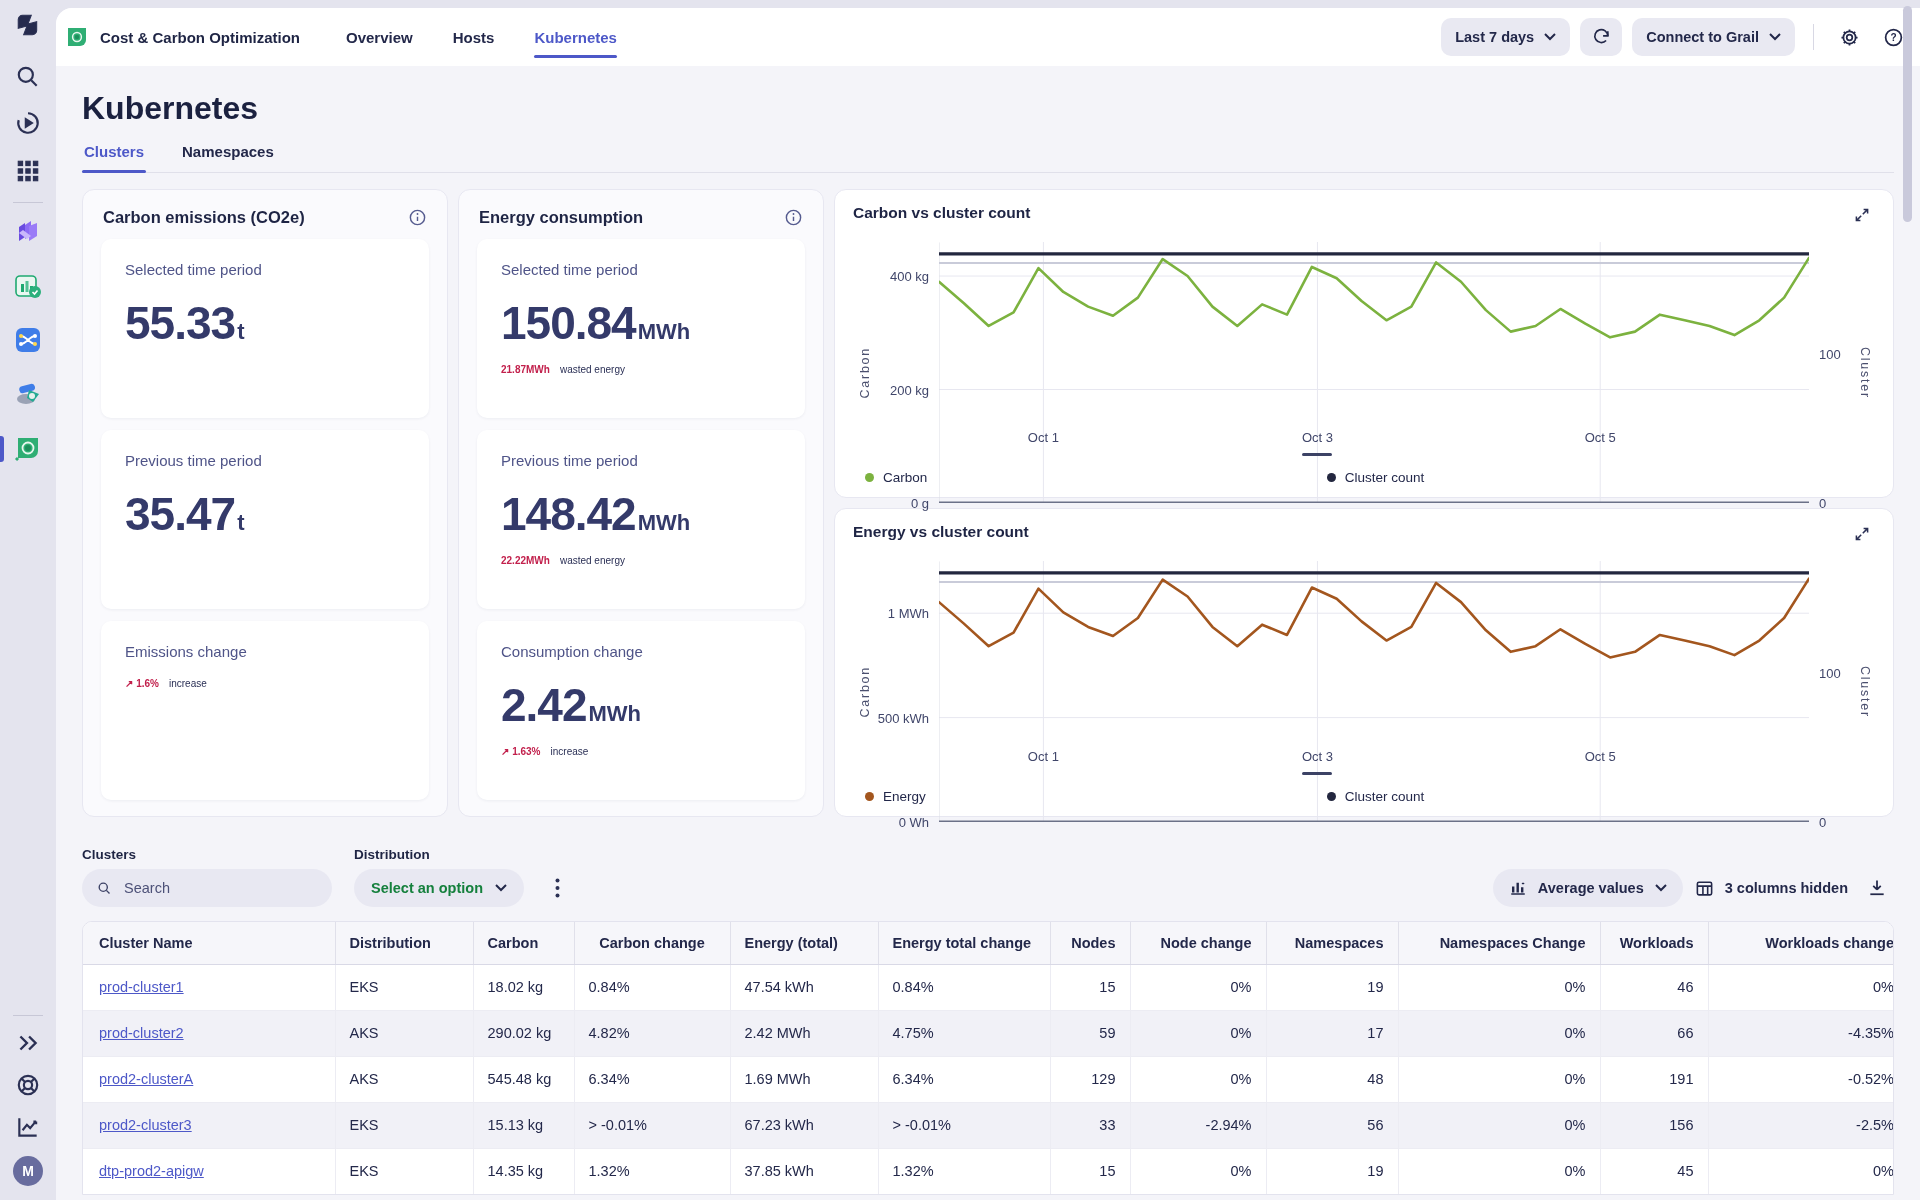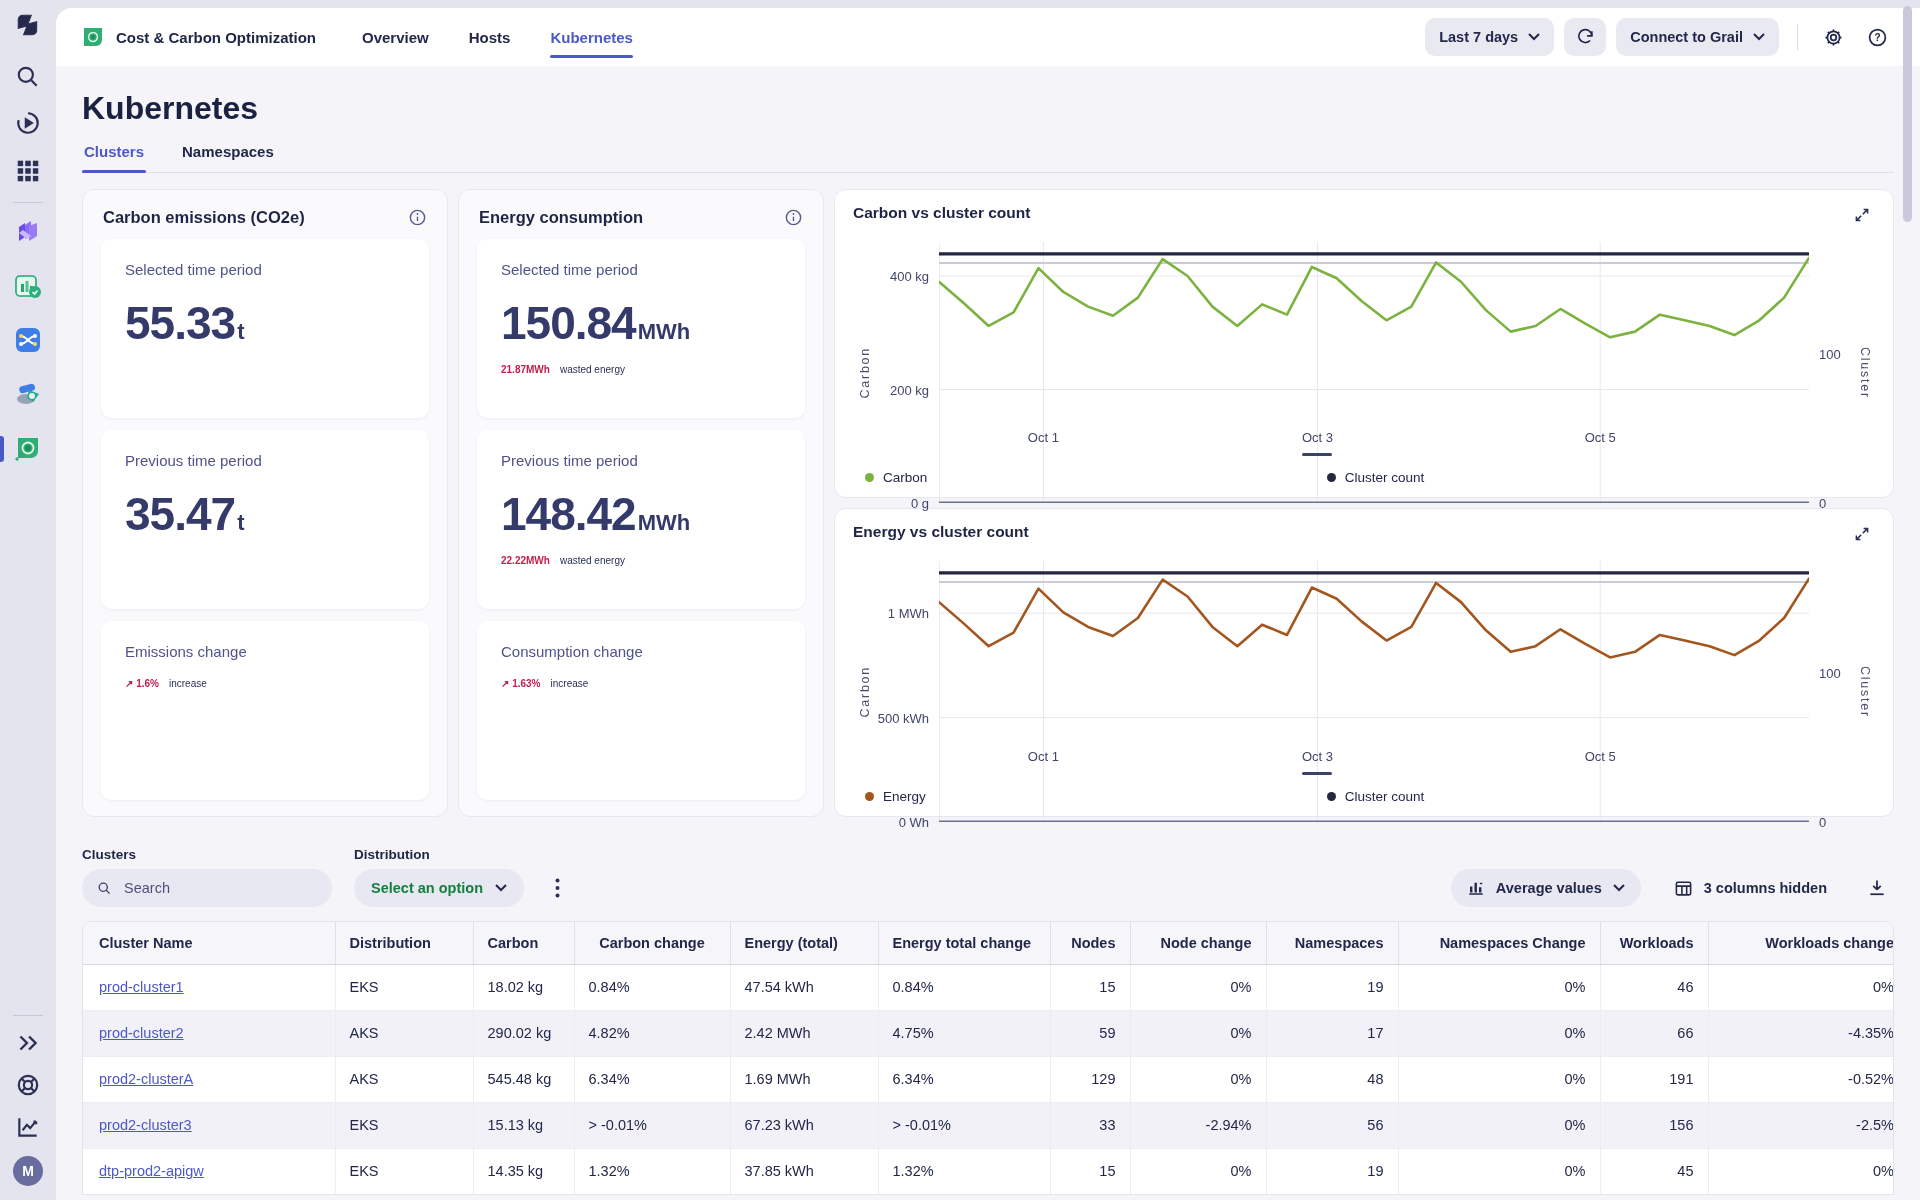--- a/index.html
+++ b/index.html
@@ -16,21 +16,21 @@
   .side-div{width:30px;height:1px;background:#c7c7d6;margin:18px 0 14px}
   .active-bar{position:absolute;left:0;top:3px;width:4px;height:26px;background:#4d58c8;border-radius:0 3px 3px 0}
   .avatar{width:30px;height:30px;border-radius:50%;background:#686c9e;color:#fff;font-size:14px;font-weight:700;display:flex;align-items:center;justify-content:center}
   .mt-a{margin-top:26px}.mt-b{margin-top:20px}.mt-c{margin-top:22px}.mt-d{margin-top:24px}.mt-e{margin-top:16px}
 
   
   .main{flex:1;min-width:0;padding-top:8px;display:flex;flex-direction:column}
   .app-surface{flex:1;background:#f4f4f9;border-top-left-radius:16px;overflow:hidden;display:flex;flex-direction:column}
 
   
-  .topbar{height:58px;background:#ffffff;display:flex;align-items:center;padding:0 26px;flex:none}
+  .topbar{height:58px;background:#ffffff;display:flex;align-items:center;padding:0 10px;flex:none}
   .app-badge{width:22px;height:22px;flex:none}
   .app-title{font-size:15px;font-weight:700;color:#1e2444;margin-left:12px;white-space:nowrap}
   .topnav{display:flex;gap:40px;margin-left:46px;height:58px}
   .nav-item{font-size:15px;font-weight:600;color:#23284a;display:flex;align-items:center;position:relative;cursor:pointer}
   .nav-item.active{color:#4d58c8;font-weight:700}
   .nav-underline{position:absolute;bottom:8px;left:0;right:0;height:3px;background:#4d58c8;border-radius:2px}
   .topbar-right{margin-left:auto;display:flex;align-items:center;gap:10px}
   .pill{height:38px;background:#e9e9f2;border:none;border-radius:10px;display:flex;align-items:center;gap:10px;padding:0 14px;font-size:14.5px;font-weight:600;color:#23284a;white-space:nowrap}
   .icon-pill{width:42px;justify-content:center;padding:0}
   .tb-divider{width:1px;height:26px;background:#d8d8e4;margin:0 8px}
@@ -83,21 +83,21 @@
 
   
   .table-controls{display:flex;align-items:flex-end;margin-top:30px;gap:22px}
   .ctrl{display:flex;flex-direction:column;gap:7px}
   .ctrl-label{font-size:13.5px;font-weight:700;color:#1e2444}
   .search-box{width:250px;height:38px;background:#e8e8f2;border-radius:19px;display:flex;align-items:center;gap:10px;padding:0 15px}
   .search-box input{background:transparent;border:none;outline:none;font-size:14.5px;color:#23284a;width:100%}
   .search-box input::placeholder{color:#4d5178;opacity:1}
   .select-box{height:38px;background:#e8e8f2;border:none;border-radius:19px;display:flex;align-items:center;gap:12px;padding:0 17px;font-size:14.5px;font-weight:600;color:#15803d}
   .kebab-btn{width:34px;height:38px;background:none;border:none;display:flex;align-items:center;justify-content:center;margin-left:-6px}
-  .right-controls{margin-left:auto;display:flex;align-items:center;gap:27px;height:38px}
+  .right-controls{margin-left:auto;display:flex;align-items:center;gap:6px;height:38px}
   .view-pill{height:38px;background:#e8e8f2;border:none;border-radius:19px;display:flex;align-items:center;gap:11px;padding:0 16px;font-size:14.5px;font-weight:600;color:#23284a}
   .cols-btn{display:flex;align-items:center;gap:11px;font-size:14.5px;font-weight:600;color:#23284a;background:none;border:none}
   .dl-btn{width:34px;height:34px;background:none;border:none;display:flex;align-items:center;justify-content:center}
 
   
   .data-table-wrap{margin-top:14px;border:1px solid #e3e3ee;border-radius:10px 10px 0 0;overflow:hidden;background:#fff}
   table.data-table{width:100%;border-collapse:collapse;table-layout:fixed;font-size:14.5px;color:#23284a}
   .data-table th{height:42px;background:#f6f6fa;font-weight:700;text-align:left;padding:0 14px;border-bottom:1px solid #d9d9e6;border-left:1px solid #e0e0ea;white-space:nowrap;overflow:hidden}
   .data-table th:first-child{border-left:none;padding-left:16px}
   .data-table td{height:46px;padding:0 14px;border-top:1px solid #ececf3;border-left:1px solid #ececf3;white-space:nowrap;overflow:hidden}
@@ -333,20 +333,21 @@
   </div>
               <div class="subcard">
     <div class="sub-label">Previous time period</div>
     <div><span class="num">148.42</span><span class="unit">MWh</span></div>
     <div class="sub-extra">
       <span class="extra-red">22.22MWh</span><span class="extra-text">wasted energy</span>
     </div>
   </div>
               <div class="subcard">
     <div class="sub-label">Consumption change</div>
+    <div><span class="num">2.42</span><span class="unit">MWh</span></div>
     <div class="sub-extra">
       <span class="extra-red">↗ 1.63%</span><span class="extra-text">increase</span>
     </div>
   </div>
             </div>
   </section>
           <div class="charts-col" id="charts-col">
             <section class="chart-card">
     <div class="chart-head">
       <span class="chart-title">Carbon vs cluster count</span>

